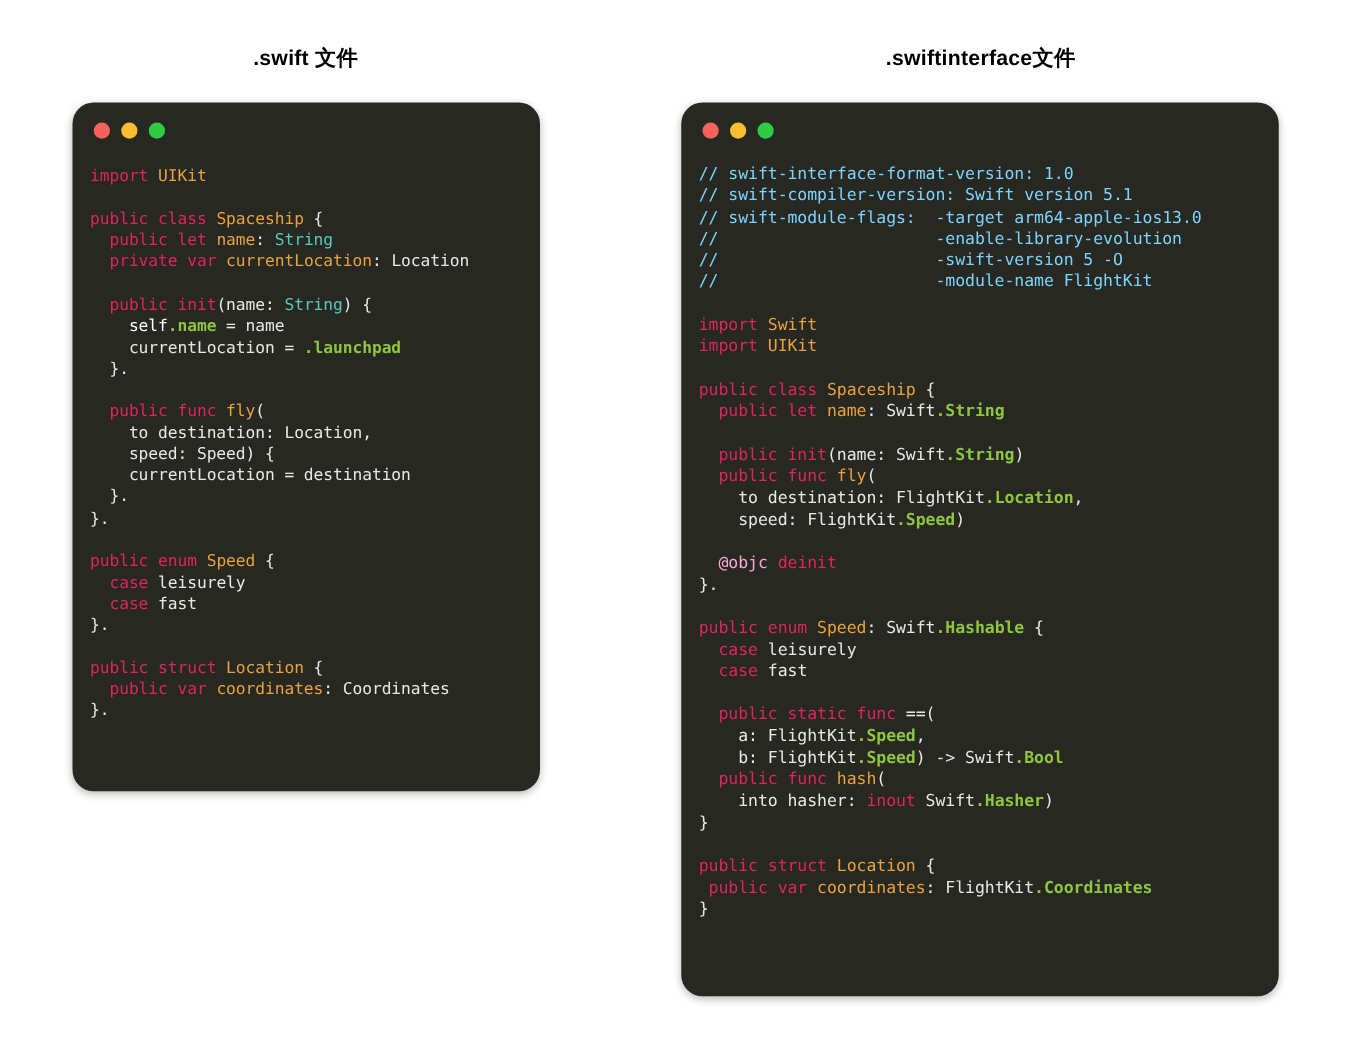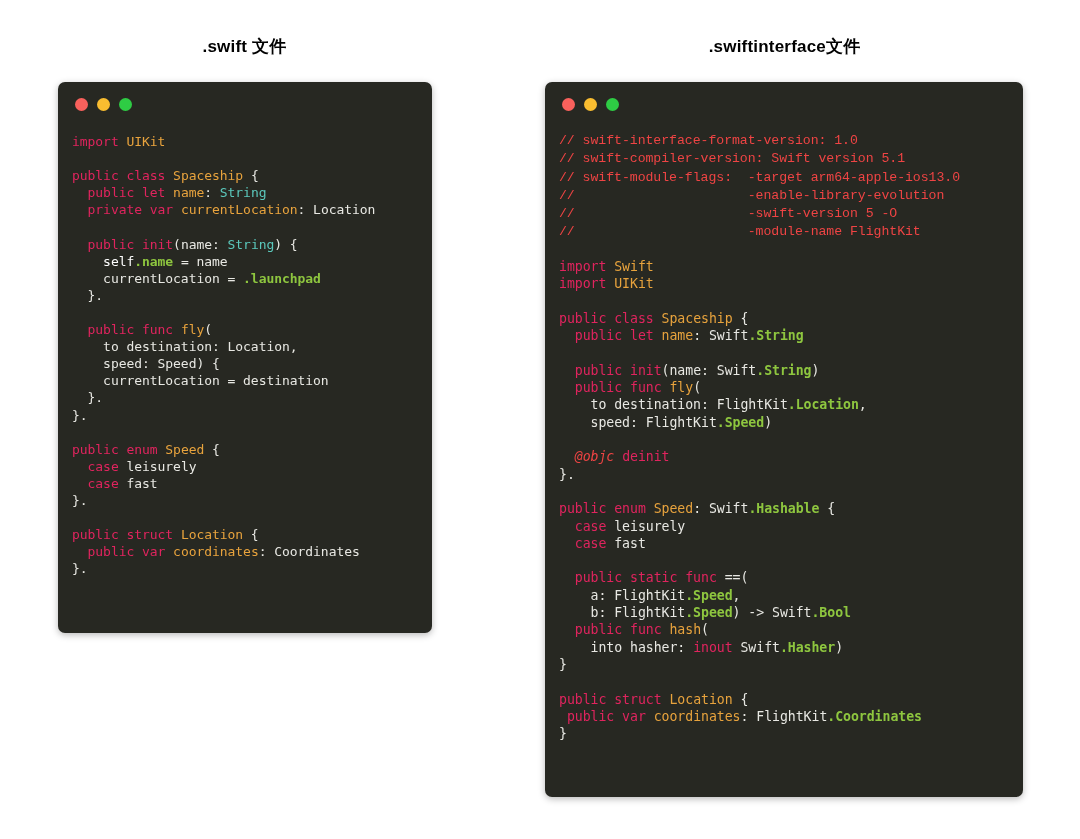--- a/index.html
+++ b/index.html
@@ -31,21 +31,21 @@
     color: #010101;
     letter-spacing: 0.2px;
     margin-top: 36px;
     margin-bottom: 12px;
     line-height: 22px;
     white-space: pre;
   }
 
   .code-window {
     background: #272822;
-    border-radius: 7px;
+    border-radius: 17px;
     box-shadow: 0 2px 7px rgba(0,0,0,0.28);
     box-sizing: border-box;
     position: relative;
   }
 
   #window-left {
     margin: 24px 0 0 58px;
     width: 374px;
     height: 551px;
     padding: 16px 14px 10px 14px;
@@ -91,23 +91,23 @@
   }
 
   .ln { display: block; min-height: 17px; }
 
   
   .t-kw      { color: #e0245e; }
   .t-type    { color: #e8a33d; }
   .t-plain   { color: #e8e8e3; }
   .t-string  { color: #5bc8bc; }
   .t-self    { color: #ffffff; }
-  .t-comment { color: #ef4444; font-family: Liberation Mono, monospace; }
+  .t-comment { color: #7dd3fc; }
   .t-member  { color: #8ec63f; font-weight: bold; }
-  .t-attr    { color: #ef4444; font-style: italic; }
+  .t-attr    { color: #f9a8d4; }
 </style>
 </head>
 <body>
 
 <div class="panel-col" id="col-left">
   <div class="panel-title">.swift 文件</div>
   <div class="code-window" id="window-left">
     <div class="traffic-lights">
       <span class="tl-dot tl-red"></span>
       <span class="tl-dot tl-yellow"></span>

